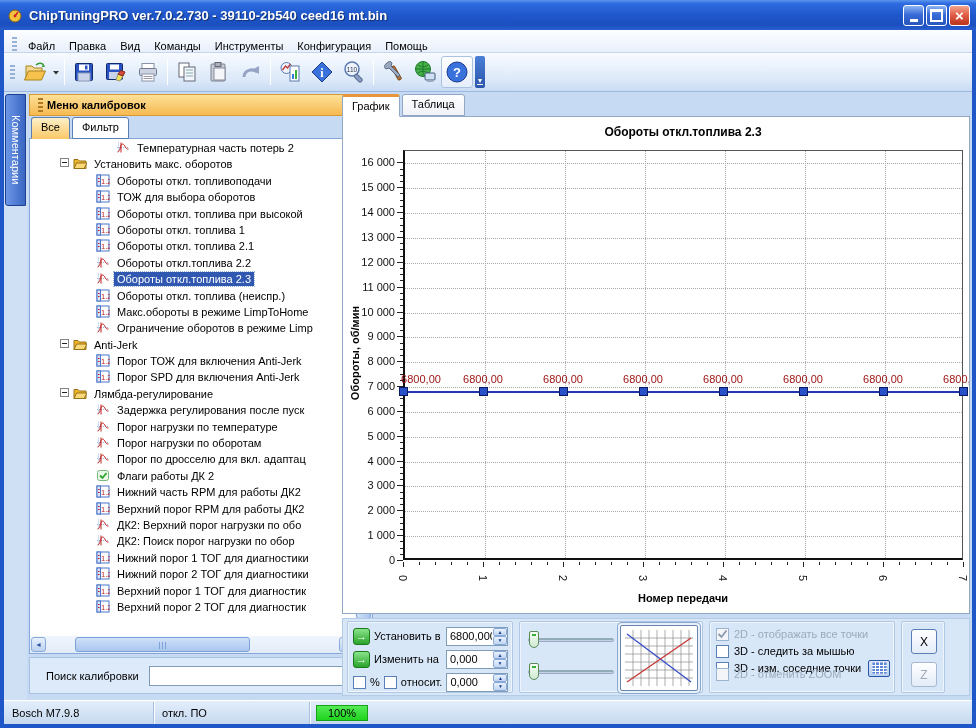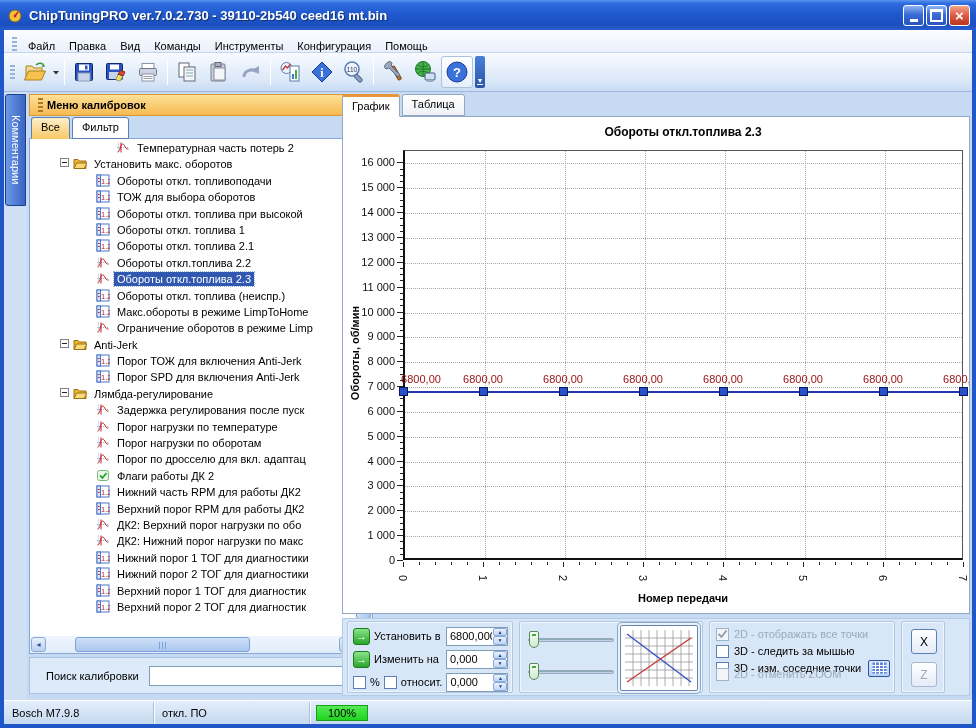--- a/index.html
+++ b/index.html
@@ -497,21 +497,21 @@
                     <path d="M1.5 11C4.5 11 4 3 6.5 3s3 6 6 5" fill="none" stroke="#c02020"></path>
                   </svg></span>
                 <span class="tree-label">ДК2: Верхний порог нагрузки по обо</span>
               </div>
               <div class="tree-row" style="padding-left: 64px;">
                 <span class="t-icon"><svg width="14" height="13" viewBox="0 0 14 13">
                     <path d="M2.5 1.5v10M1 6.5h11.5" stroke="#9ab4e0" stroke-dasharray="1 1" fill="none"></path>
                     <path d="M5 1.5v10" stroke="#c02020"></path>
                     <path d="M1.5 11C4.5 11 4 3 6.5 3s3 6 6 5" fill="none" stroke="#c02020"></path>
                   </svg></span>
-                <span class="tree-label">ДК2: Нижний порог нагрузки по макс</span>
+                <span class="tree-label">ДК2: Поиск порог нагрузки по обор</span>
               </div>
               <div class="tree-row" style="padding-left: 64px;">
                 <span class="t-icon"><svg width="14" height="13" viewBox="0 0 14 13">
                     <rect x="1" y="1" width="12" height="11" fill="#fff" stroke="#4a74c8"></rect>
                     <rect x="1" y="1" width="3.5" height="11" fill="#dce6f8" stroke="#4a74c8"></rect>
                     <line x1="2" y1="4.5" x2="3.6" y2="4.5" stroke="#c02020"></line>
                     <line x1="2" y1="7.5" x2="3.6" y2="7.5" stroke="#c02020"></line>
                     <text x="5" y="10" font-size="7.5" fill="#c02020" font-family="Liberation Sans,sans-serif">1.2</text>
                   </svg></span>
                 <span class="tree-label">Нижний порог 1 ТОГ для диагностики</span>

